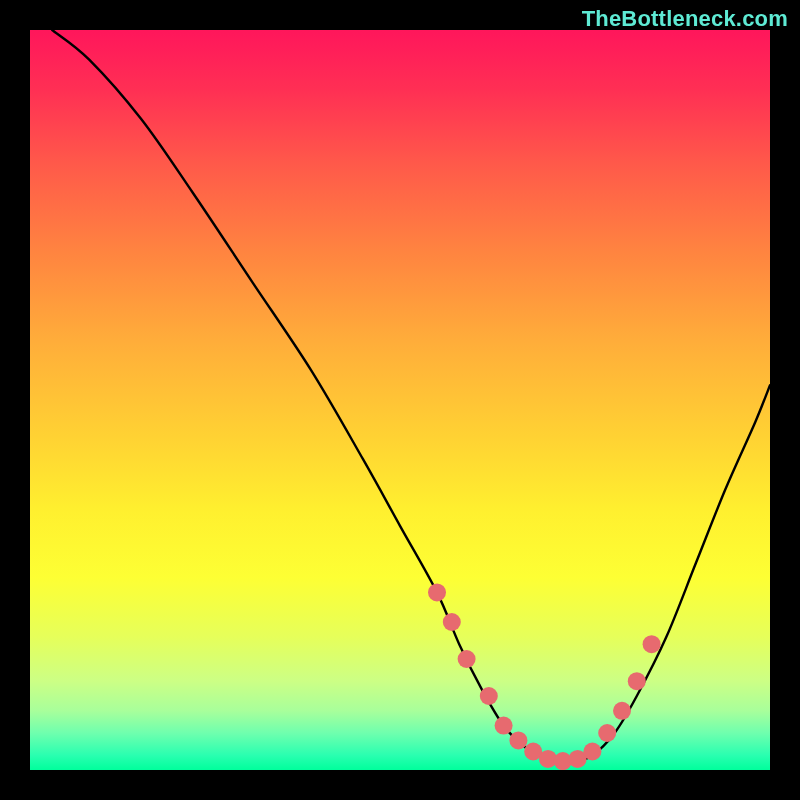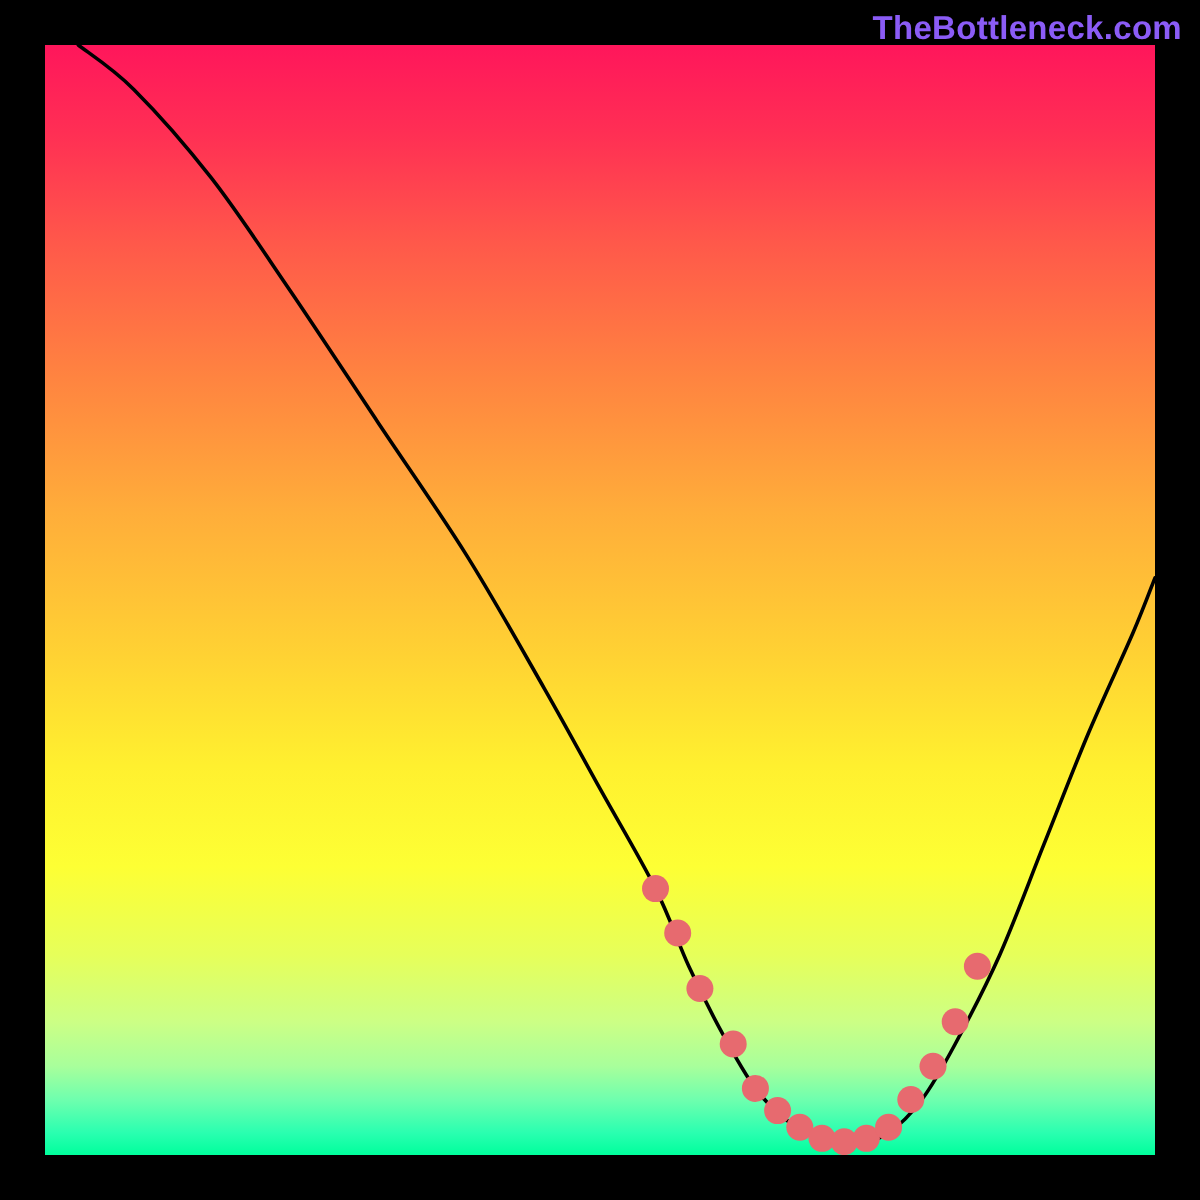--- a/index.html
+++ b/index.html
@@ -5,21 +5,21 @@
   * { margin: 0; padding: 0; box-sizing: border-box; }
   html, body { width: 800px; height: 800px; overflow: hidden; background: #000; }
   .stage { position: relative; width: 800px; height: 800px; background: #000; }
   .watermark {
     position: absolute;
     top: 6px;
     right: 12px;
     font-family: Arial, Helvetica, sans-serif;
     font-size: 22px;
     font-weight: 600;
-    color: #8b5cf6;
+    color: #5eead4;
     letter-spacing: 0.2px;
     z-index: 10;
   }
   .plot {
     position: absolute;
     left: 30px;
     top: 30px;
     width: 740px;
     height: 740px;
   }

